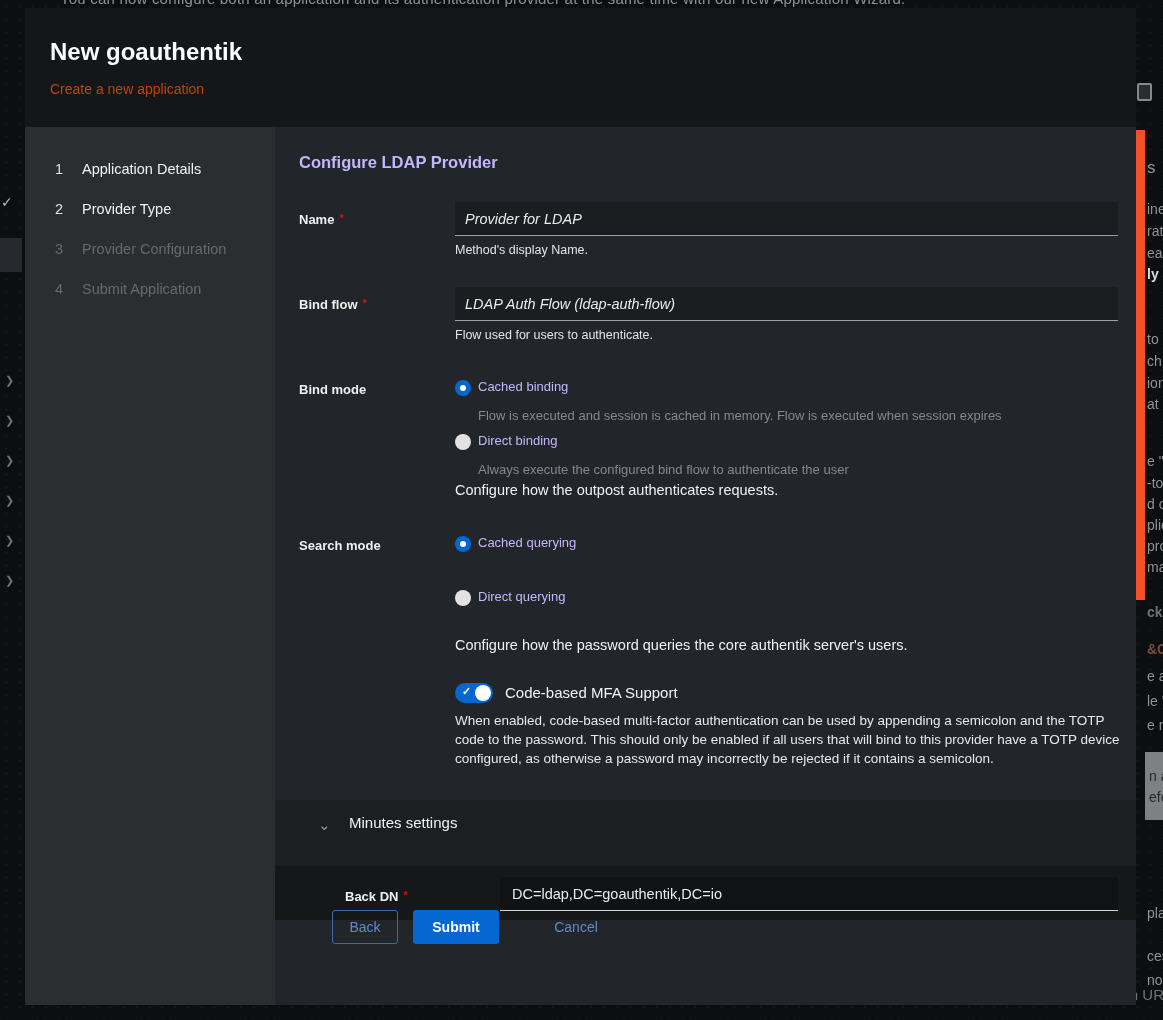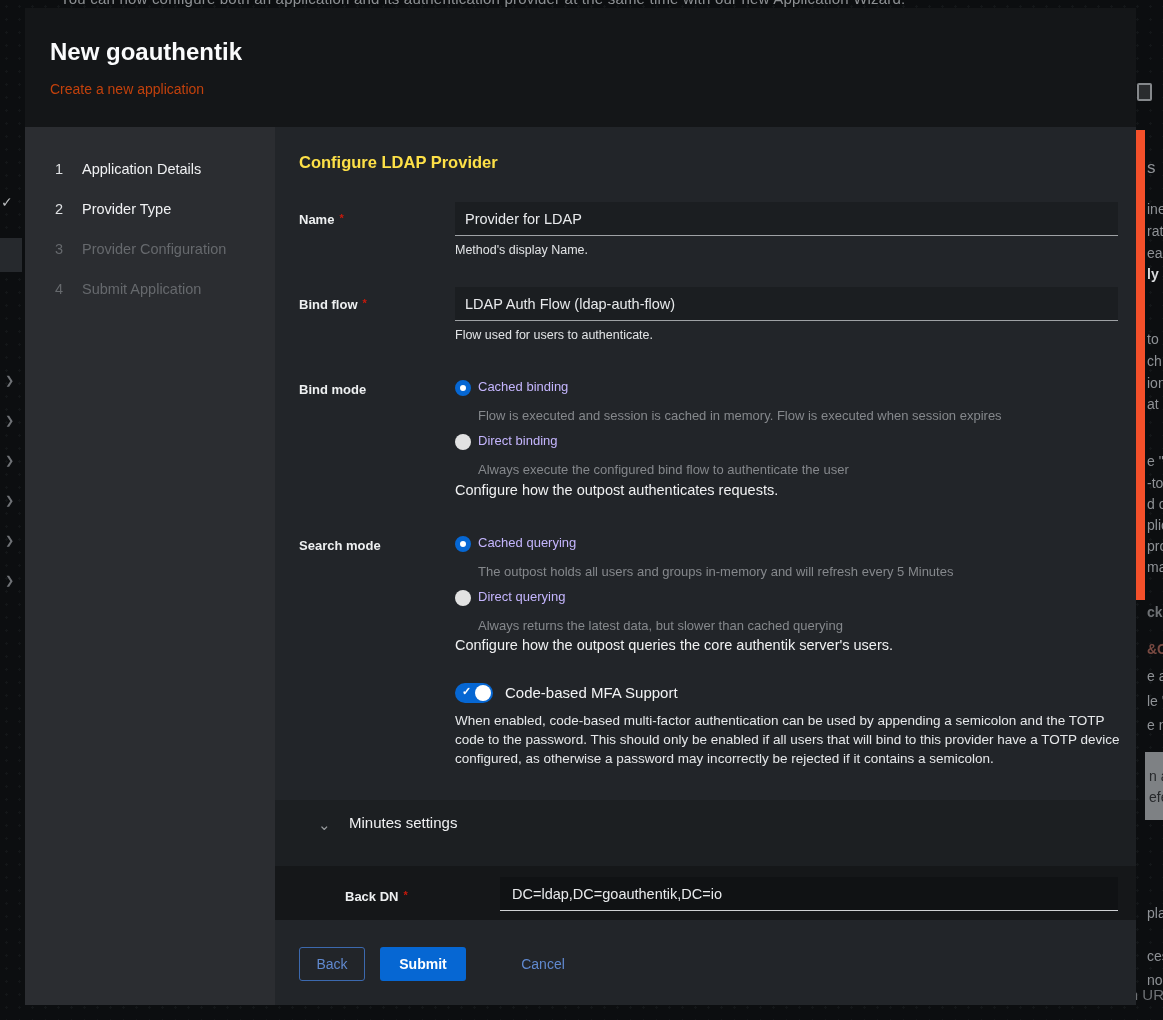--- a/index.html
+++ b/index.html
@@ -36,27 +36,27 @@
   .modal-subtitle { position:absolute; left:25px; top:73px; font-size:14px; color:#c2410c; }
 
   .steps { position:absolute; left:0; top:119px; width:250px; height:878px; background:#2b2d31; }
   .step { position:absolute; left:0; width:100%; height:26px; font-size:14.5px; cursor:pointer; }
   .step .num { position:absolute; left:30px; top:4px; color:#dfe1e3; }
   .step .lbl { position:absolute; left:57px; top:4px; color:#f0f1f3; }
   .step.disabled .num, .step.disabled .lbl { color:#66696d; }
 
   .content { position:absolute; left:250px; top:119px; width:861px; height:878px;
     background:#222529; overflow:hidden; }
-  .form-heading { position:absolute; left:24px; top:26px; font-size:16.5px; font-weight:600; color:#fde047; }
+  .form-heading { position:absolute; left:24px; top:26px; font-size:16.5px; font-weight:600; color:#c4b5fd; }
 
   .flabel { position:absolute; left:24px; font-size:13px; font-weight:700; color:#eef0f1; }
   .req { color:#c9190b; font-size:11px; margin-left:5px; vertical-align:2px; }
   .tinput { position:absolute; left:180px; width:663px; height:34px; background:#1b1e21;
     border:none; border-bottom:1px solid #9fa2a5; color:#e8eaec; font-size:14.5px;
-    padding:0 10px; font-family:"Liberation Sans", sans-serif; outline:none; }
+    padding:0 10px; font-family:"Liberation Sans", sans-serif; outline:none;font-style:italic; }
   .fhelp { position:absolute; left:180px; font-size:12.5px; color:#e2e4e6; }
 
   .radio { position:absolute; width:16px; height:16px; border-radius:50%; cursor:pointer; }
   .radio.sel { background:#fff; border:5px solid #0667d3; }
   .radio.unsel { background:#e2e2e2; }
   .ropt-label { position:absolute; font-size:13px; color:#c4b5fd; cursor:pointer; }
   .ropt-desc { position:absolute; font-size:13px; color:#85888c; }
   .conf-note { position:absolute; left:180px; font-size:14.5px; color:#f0f1f2; }
 
   .switch { position:absolute; left:180px; top:556px; width:38px; height:20px; background:#0667d3;
@@ -70,22 +70,22 @@
 
   .proto-panel { position:absolute; left:0; top:673px; width:861px; height:120px; background:#1c1f22; }
   .proto-chev { position:absolute; left:43px; top:16px; color:#9a9da0; font-size:15px; cursor:pointer; }
   .proto-label { position:absolute; left:74px; top:14px; font-size:15px; color:#f0f1f3; cursor:pointer; }
   .basedn-band { position:absolute; left:0; top:66px; width:861px; height:54px; background:#151719; }
   .basedn-label { position:absolute; left:70px; top:23px; font-size:13px; font-weight:700; color:#eef0f1; }
   .basedn-input { position:absolute; left:225px; top:11px; width:618px; height:34px; background:#101214;
     border:none; border-bottom:1px solid #cfd1d3; color:#e8eaec; font-size:14.5px; padding:0 12px;
     font-family:"Liberation Sans", sans-serif; outline:none; }
 
-  .btn { position:absolute; top:820px; height:34px; border-radius:3px; font-size:14px;
-    font-family:"Liberation Sans", sans-serif; cursor:pointer; }
+  .btn { position:absolute; top:783px; height:34px; border-radius:3px; font-size:14px;
+    font-family:"Liberation Sans", sans-serif; cursor:pointer;margin-left:33px; }
   .btn-back { left:24px; width:66px; background:transparent; border:1px solid #3c69ae; color:#6089cf; }
   .btn-submit { left:105px; width:86px; background:#0667d3; border:none; color:#fff; font-weight:600; }
   .btn-cancel { left:228px; width:80px; background:transparent; border:none; color:#6089cf; }
 
   .orange-bar { position:absolute; left:1136px; top:130px; width:9px; height:470px; background:#f4502a; }
 </style>
 </head>
 <body>
 
 <div class="stage">
@@ -178,25 +178,23 @@
       <div class="ropt-label" style="left:203px; top:252px">Cached binding</div>
       <div class="ropt-desc" style="left:203px; top:281px">Flow is executed and session is cached in memory. Flow is executed when session expires</div>
       <div class="radio unsel" style="left:180px; top:307px"></div>
       <div class="ropt-label" style="left:203px; top:306px">Direct binding</div>
       <div class="ropt-desc" style="left:203px; top:335px">Always execute the configured bind flow to authenticate the user</div>
       <div class="conf-note" style="top:355px">Configure how the outpost authenticates requests.</div>
 
       <div class="flabel" style="top:411px">Search mode</div>
       <div class="radio sel" style="left:180px; top:409px"></div>
       <div class="ropt-label" style="left:203px; top:408px">Cached querying</div>
-      <div class="ropt-desc" style="left:203px; top:437px">The outpost holds all users and groups in-memory and will refresh every 5 Minutes</div>
       <div class="radio unsel" style="left:180px; top:463px"></div>
       <div class="ropt-label" style="left:203px; top:462px">Direct querying</div>
-      <div class="ropt-desc" style="left:203px; top:491px">Always returns the latest data, but slower than cached querying</div>
-      <div class="conf-note" style="top:510px">Configure how the outpost queries the core authentik server's users.</div>
+      <div class="conf-note" style="top:510px">Configure how the password queries the core authentik server's users.</div>
 
       <div class="switch">
         <span class="check">✓</span>
         <span class="knob"></span>
       </div>
       <div class="switch-label">Code-based MFA Support</div>
       <div class="switch-help">When enabled, code-based multi-factor authentication can be used by appending a semicolon and the TOTP code to the password. This should only be enabled if all users that will bind to this provider have a TOTP device configured, as otherwise a password may incorrectly be rejected if it contains a semicolon.</div>
 
       <div class="proto-panel">
         <span class="proto-chev">⌄</span>

